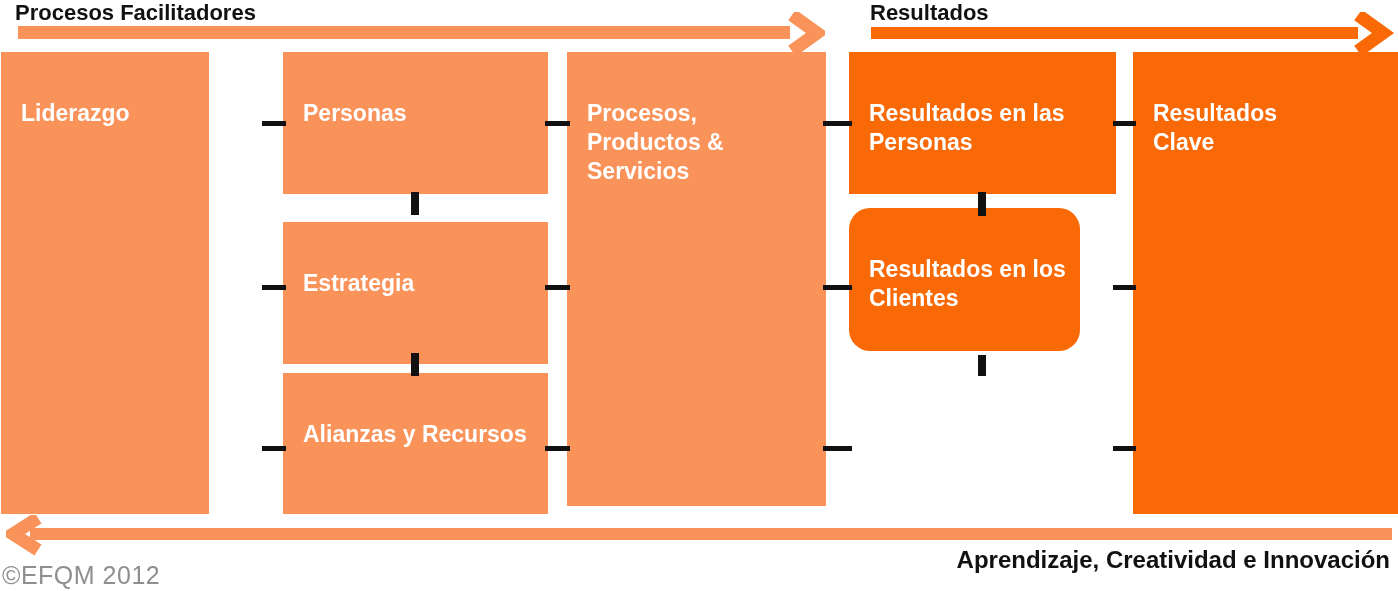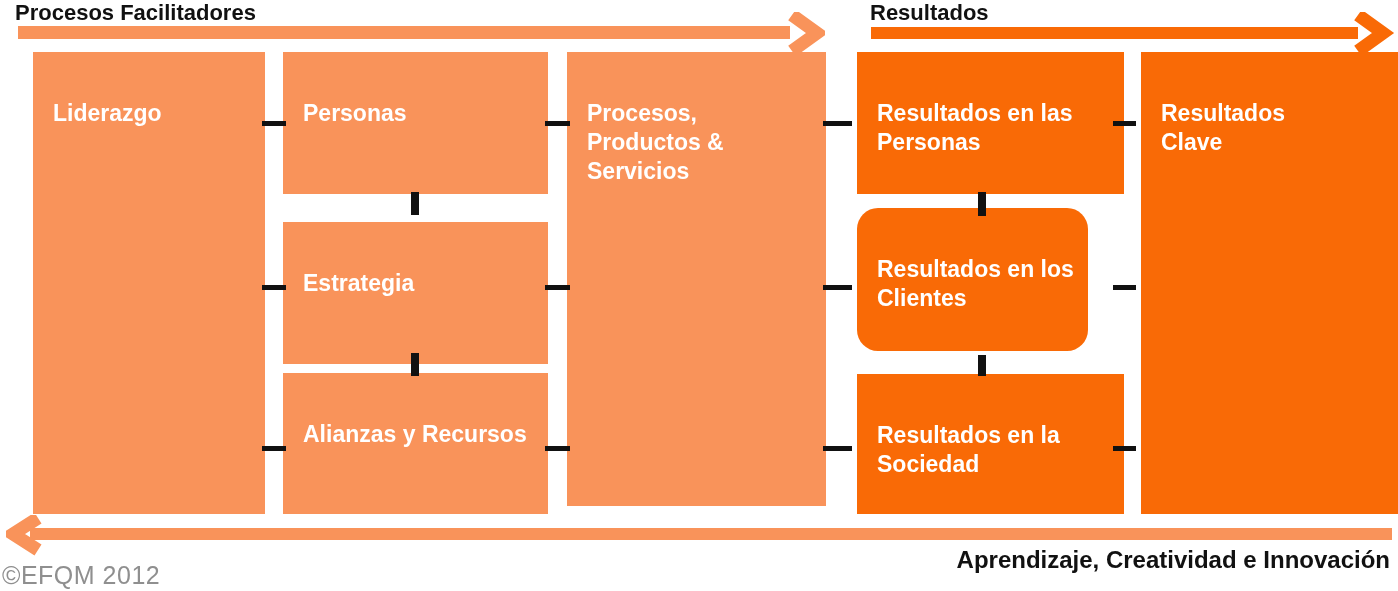--- a/index.html
+++ b/index.html
@@ -24,21 +24,21 @@
   .box{
     position:absolute;
     box-sizing:border-box;
     padding:18px 14px 0 20px;
     color:#ffffff;
     font-size:23px;font-weight:bold;
     line-height:1.26;
     white-space:pre-line;
   }
   .enabler{background:var(--enabler);}
-  .result{background:var(--result);margin-left:8px;}
+  .result{background:var(--result);}
   .conn{position:absolute;background:var(--ink);}
   .conn-h{height:5px;}
   .conn-v{width:8px;}
   .arrow{position:absolute;display:block;}
   .bar-enabler{fill:var(--enabler);}
   .bar-result{fill:var(--result);}
   .head-enabler{fill:none;stroke:var(--enabler);stroke-width:13;stroke-linejoin:miter;stroke-linecap:butt;}
   .head-result{fill:none;stroke:var(--result);stroke-width:13;stroke-linejoin:miter;stroke-linecap:butt;}
   .learning-label{
     position:absolute;top:546px;right:8px;
@@ -63,21 +63,21 @@
   <svg class="arrow" style="left:13px;top:12px;" width="812" height="42" viewBox="0 0 812 42">
     <rect class="bar-enabler" x="5" y="14" width="772" height="13"></rect>
     <polyline class="head-enabler" points="779,3 804,21 779,39"></polyline>
   </svg>
 
   <svg class="arrow" style="left:868px;top:12px;" width="528" height="42" viewBox="0 0 528 42">
     <rect class="bar-result" x="3" y="15" width="487" height="12"></rect>
     <polyline class="head-result" points="490,3 515,21 490,39"></polyline>
   </svg>
 
-  <div class="box enabler" style="left:1px;top:52px;width:232px;height:462px;margin-left:32px;">
+  <div class="box enabler" style="left:1px;top:52px;width:208px;height:462px;">
     <span>Liderazgo</span>
   </div>
 
   <div class="box enabler" style="left:283px;top:52px;width:265px;height:142px;">
     <span>Personas</span>
   </div>
 
   <div class="box enabler" style="left:283px;top:222px;width:265px;height:142px;">
     <span>Estrategia</span>
   </div>
@@ -95,24 +95,20 @@
   <div class="box result" style="left:849px;top:52px;width:267px;height:142px;">
     <span>Resultados en las
 Personas</span>
   </div>
 
   <div class="box result" style="left:849px;top:208px;width:231px;height:143px;border-radius:21px;">
     <span>Resultados en los
 Clientes</span>
   </div>
 
-  <div class="box result" style="left:849px;top:374px;width:267px;height:140px;">
-    <span>Resultados en la
-Sociedad</span>
-  </div>
 
   <div class="box result" style="left:1133px;top:52px;width:265px;height:462px;">
     <span>Resultados
 Clave</span>
   </div>
 
   <div class="conn conn-h" style="left:262px;top:121px;width:24px;"></div>
   <div class="conn conn-h" style="left:262px;top:285px;width:24px;"></div>
   <div class="conn conn-h" style="left:262px;top:446px;width:24px;"></div>
 

